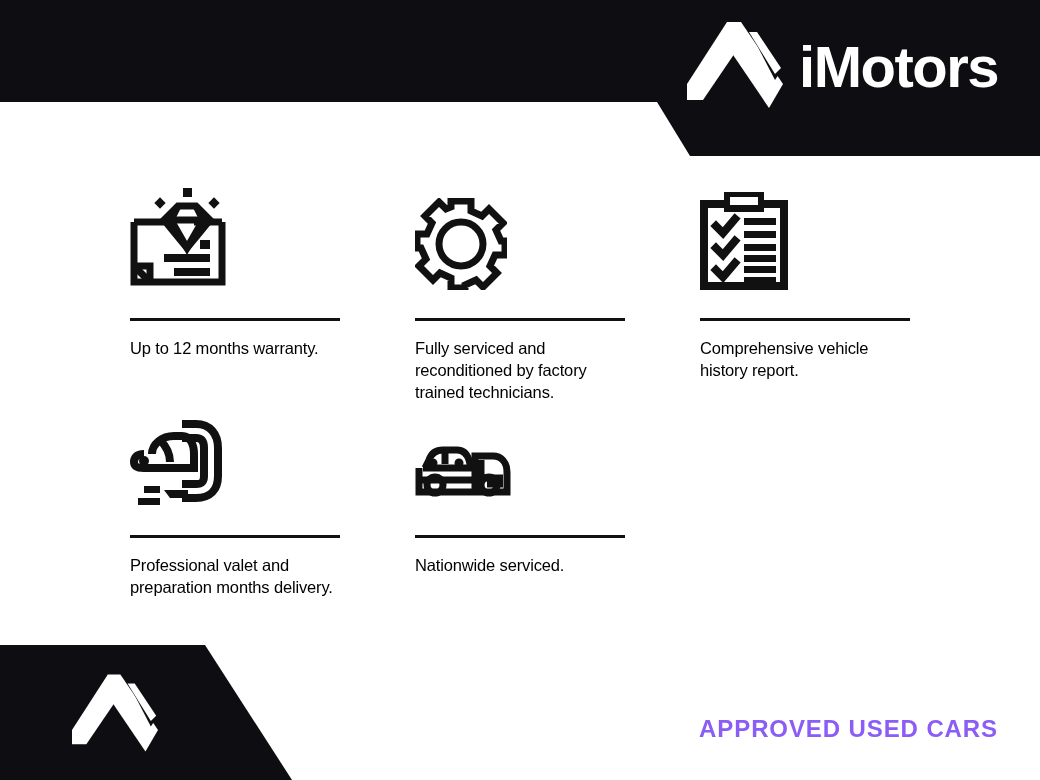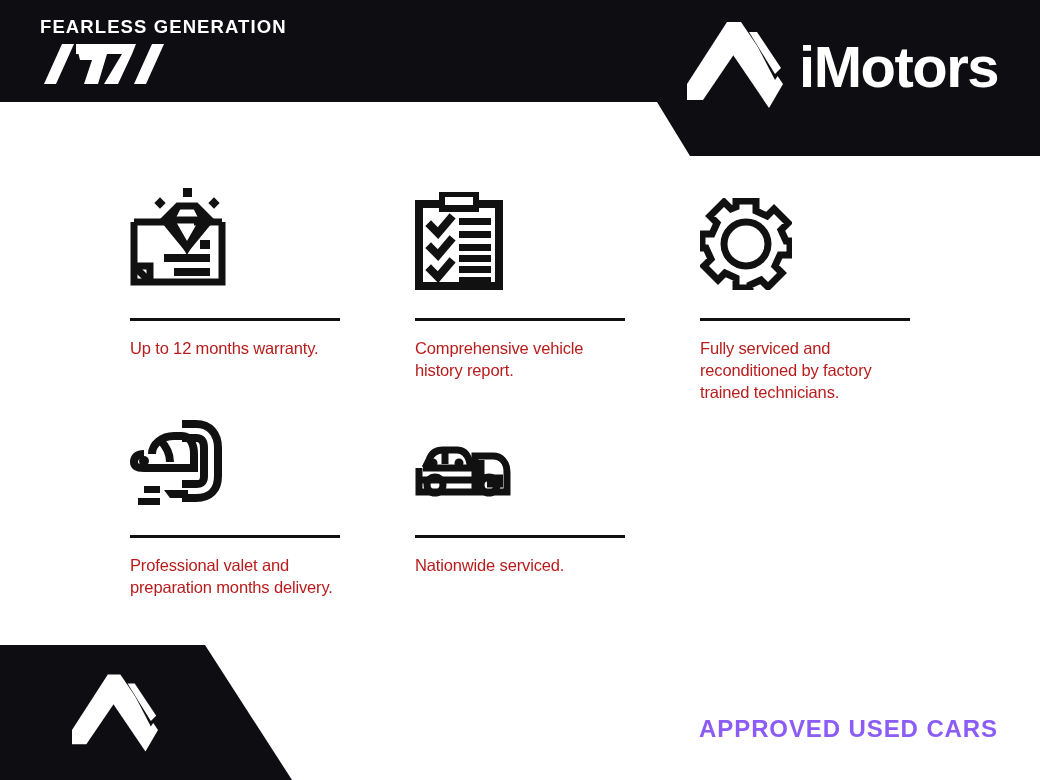--- a/index.html
+++ b/index.html
@@ -96,21 +96,21 @@
   .divider {
     width: 210px;
     height: 3px;
     background: #111111;
     margin-top: 28px;
   }
   .row-2 .divider { margin-top: 25px; }
 
   .feature-text {
     margin-top: 17px;
-    color: #b91c1c;
+    color: #000000;
     font-size: 16.5px;
     line-height: 1.32;
     letter-spacing: -0.15px;
     max-width: 215px;
   }
 
   
   .footer-shape {
     position: absolute;
     left: 0; top: 645px;
@@ -136,36 +136,20 @@
     z-index: 3;
   }
 </style>
 </head>
 <body>
 
 <div class="page">
 
   <div class="header-bar"></div>
 
-  <div class="tagline-block">
-    <div class="tagline">FEARLESS GENERATION</div>
-    <div class="year-logo">
-      <svg width="130" height="40" viewBox="0 0 130 40" aria-hidden="true">
-
-        <polygon points="4,40 22,0 34,0 16,40" fill="#ffffff"></polygon>
-
-        <path d="M36,0 L70,0 L58,40 L44,40 L52,16 L40,16 Z" fill="#ffffff"></path>
-        <rect x="36" y="0" width="26" height="10" fill="#ffffff"></rect>
-
-        <polygon points="66,0 96,0 92,10 78,40 64,40 82,10 64,10" fill="#ffffff"></polygon>
-
-        <polygon points="94,40 112,0 124,0 106,40" fill="#ffffff"></polygon>
-      </svg>
-    </div>
-  </div>
 
   <div class="brand-block">
     <span class="brand-mark">
       <svg width="96" height="86" viewBox="0 0 96 86" aria-hidden="true">
 
         <polygon points="40,0 54,0 96,62 82,86 40,24" fill="#ffffff"></polygon>
         <polygon points="40,0 54,22 16,78 0,78 0,62" fill="#ffffff"></polygon>
 
         <polygon points="60,4 68,4 96,46 88,58" fill="#0d0d12"></polygon>
         <polygon points="62,10 70,10 94,46 88,52" fill="#ffffff"></polygon>
@@ -204,20 +188,34 @@
             <rect x="26" y="13" width="8" height="8" fill="#111111" transform="rotate(45 30 17)"></rect>
             <rect x="80" y="13" width="8" height="8" fill="#111111" transform="rotate(45 84 17)"></rect>
           </svg>
         </div>
         <div class="divider"></div>
         <div class="feature-text">Up to 12 months warranty.</div>
       </div>
 
       <div class="feature">
         <div class="icon-wrap">
+          <svg width="92" height="92" viewBox="0 0 92 92" aria-hidden="true">
+            <path d="M36,3 L56,3 L56,13 L67,18 L74,11 L88,25 L81,32 L86,43 L90,43 L90,57
+                     L80,57 L75,68 L82,75 L68,89 L61,82 L50,87 L50,90 L36,90 L36,80
+                     L25,75 L18,82 L4,68 L11,61 L6,50 L2,50 L2,36 L12,36 L17,25 L10,18
+                     L24,4 L31,11 L36,9 Z" fill="none" stroke="#111111" stroke-width="7" stroke-linejoin="miter"></path>
+            <circle cx="46" cy="46" r="22" fill="none" stroke="#111111" stroke-width="7"></circle>
+          </svg>
+        </div>
+        <div class="divider"></div>
+        <div class="feature-text">Fully serviced and reconditioned by factory trained technicians.</div>
+      </div>
+
+      <div class="feature">
+        <div class="icon-wrap">
           <svg width="88" height="98" viewBox="0 0 88 98" aria-hidden="true">
 
             <rect x="4" y="12" width="80" height="82" fill="none" stroke="#111111" stroke-width="8"></rect>
 
             <rect x="28" y="2" width="32" height="14" fill="none" stroke="#111111" stroke-width="8"></rect>
             <rect x="30" y="5" width="28" height="8" fill="#ffffff"></rect>
 
             <g fill="none" stroke="#111111" stroke-width="8" stroke-linecap="square">
               <polyline points="16,34 23,41 35,27"></polyline>
               <polyline points="16,56 23,63 35,49"></polyline>
@@ -227,34 +225,20 @@
             <rect x="44" y="26" width="32" height="7" fill="#111111"></rect>
             <rect x="44" y="39" width="32" height="7" fill="#111111"></rect>
             <rect x="44" y="52" width="32" height="7" fill="#111111"></rect>
             <rect x="44" y="63" width="32" height="7" fill="#111111"></rect>
             <rect x="44" y="74" width="32" height="7" fill="#111111"></rect>
             <rect x="44" y="85" width="32" height="7" fill="#111111"></rect>
           </svg>
         </div>
         <div class="divider"></div>
         <div class="feature-text">Comprehensive vehicle history report.</div>
-      </div>
-
-      <div class="feature">
-        <div class="icon-wrap">
-          <svg width="92" height="92" viewBox="0 0 92 92" aria-hidden="true">
-            <path d="M36,3 L56,3 L56,13 L67,18 L74,11 L88,25 L81,32 L86,43 L90,43 L90,57
-                     L80,57 L75,68 L82,75 L68,89 L61,82 L50,87 L50,90 L36,90 L36,80
-                     L25,75 L18,82 L4,68 L11,61 L6,50 L2,50 L2,36 L12,36 L17,25 L10,18
-                     L24,4 L31,11 L36,9 Z" fill="none" stroke="#111111" stroke-width="7" stroke-linejoin="miter"></path>
-            <circle cx="46" cy="46" r="22" fill="none" stroke="#111111" stroke-width="7"></circle>
-          </svg>
-        </div>
-        <div class="divider"></div>
-        <div class="feature-text">Fully serviced and reconditioned by factory trained technicians.</div>
       </div>
 
     </div>
 
     <div class="feature-row row-2">
 
       <div class="feature">
         <div class="icon-wrap">
           <svg width="96" height="100" viewBox="0 0 96 100" aria-hidden="true">
             <g fill="none" stroke="#111111" stroke-width="8" stroke-linejoin="miter">

